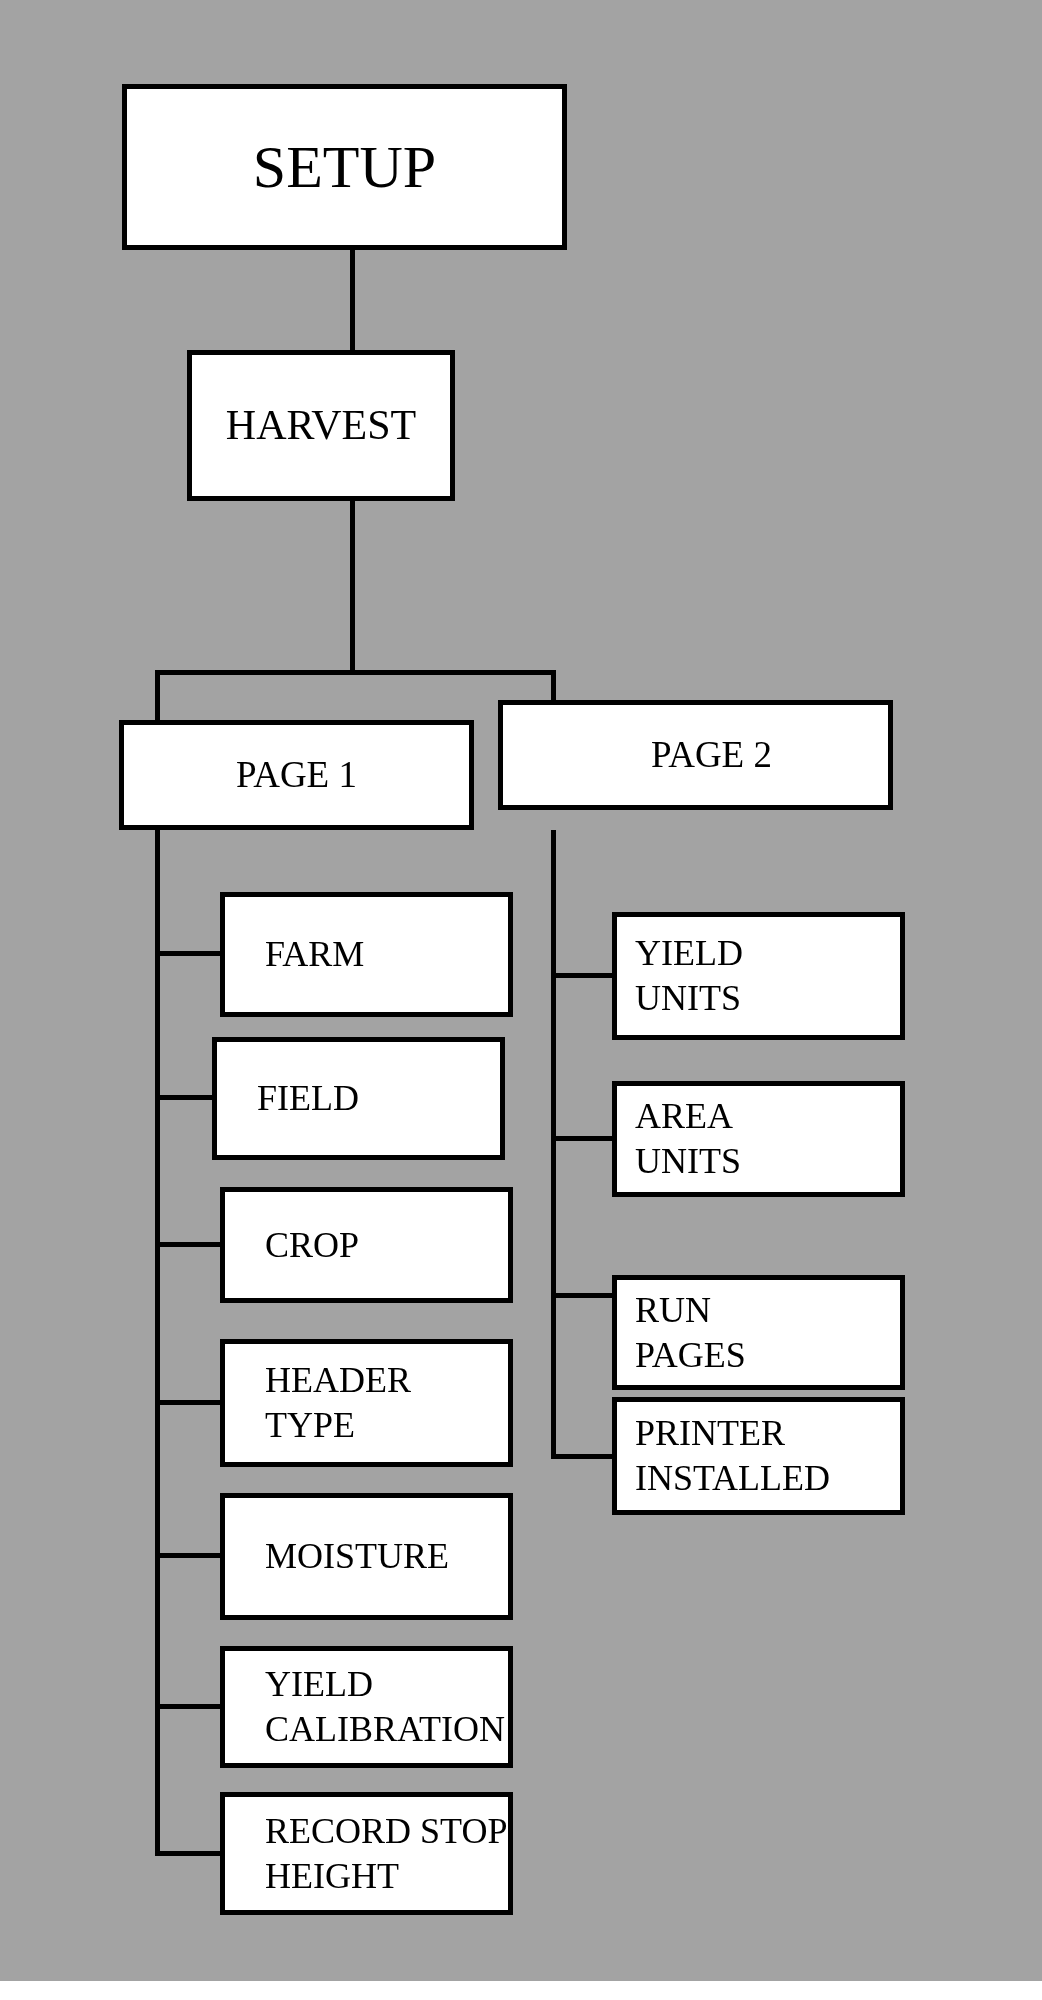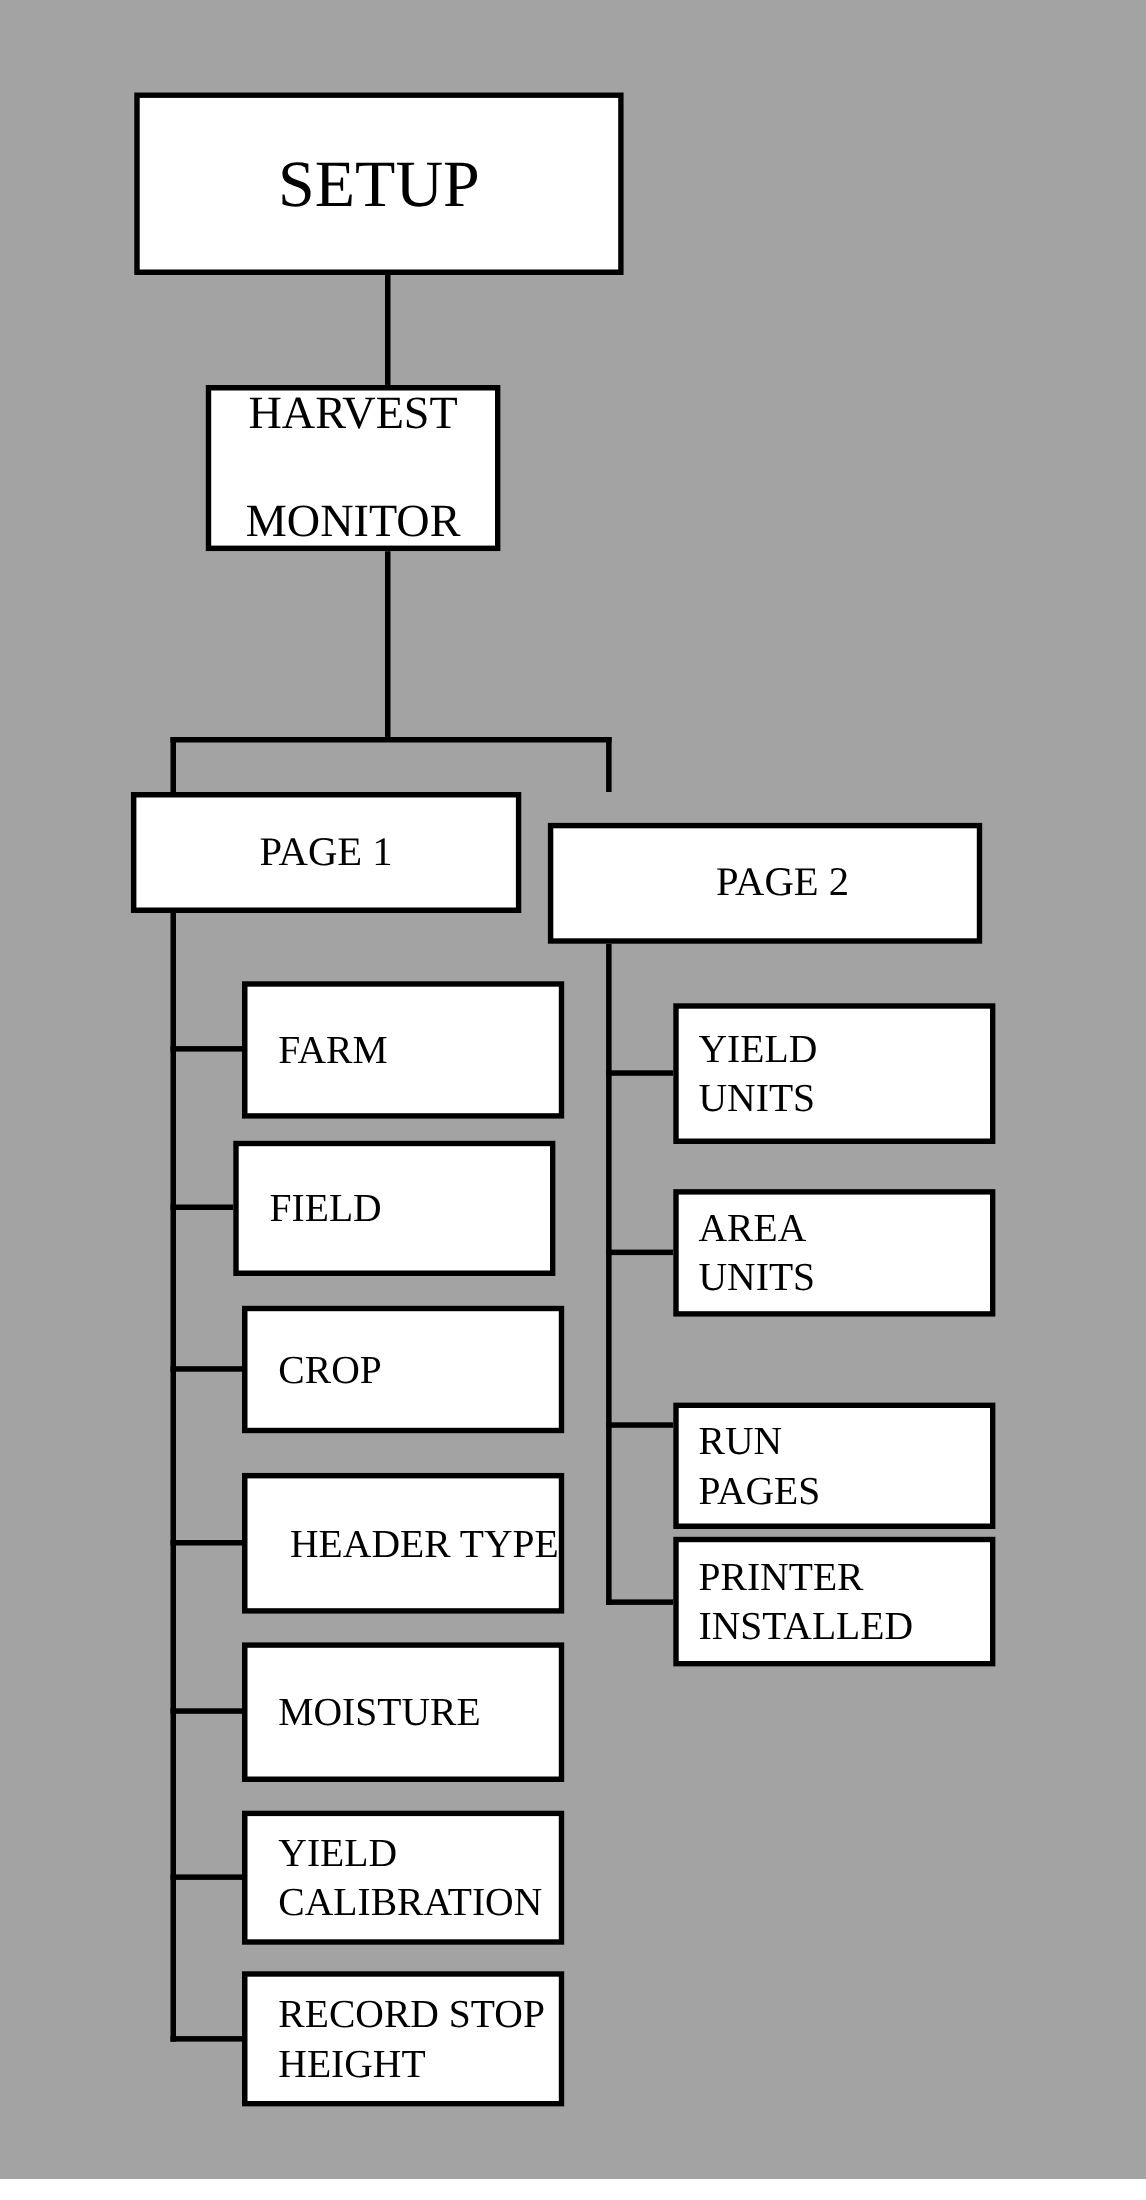--- a/index.html
+++ b/index.html
@@ -23,21 +23,21 @@
     background: #ffffff;
     display: flex;
     flex-direction: column;
     justify-content: center;
   }
   .node span { display: block; }
   .center {
     align-items: center;
     text-align: center;
   }
-  .leftpad  { align-items: flex-start; padding-left: 28px; text-align: left; }
+  .leftpad  { align-items: flex-start; padding-left: 40px; text-align: left; }
   .leftpad2 { align-items: flex-start; padding-left: 18px; text-align: left; }
   .fs-root   { font-size: 60px; line-height: 1.1; }
   .fs-l2     { font-size: 42px; line-height: 1.27; }
   .fs-page   { font-size: 37px; line-height: 1.2; }
   .fs-child  { font-size: 36px; line-height: 1.25; }
   .line {
     position: absolute;
     background: #000000;
   }
 </style>
@@ -66,27 +66,26 @@
   <div class="line" style="left:551px; top:1136px; width:61px; height:5px;"></div>
   <div class="line" style="left:551px; top:1293px; width:61px; height:5px;"></div>
   <div class="line" style="left:551px; top:1454px; width:61px; height:5px;"></div>
 
   <div class="node center fs-root" style="left:122px; top:84px; width:445px; height:166px;">
     <span>SETUP</span>
   </div>
 
   <div class="node center fs-l2" style="left:187px; top:350px; width:268px; height:151px;gap:44px;">
     <span>HARVEST</span>
-    <span>MONITOR</span>
   </div>
 
   <div class="node center fs-page" style="left:119px; top:720px; width:355px; height:110px;">
     <span>PAGE 1</span>
   </div>
-  <div class="node center fs-page" style="left:498px; top:748px; width:395px; height:110px;padding-left:32px;">
+  <div class="node center fs-page" style="left:498px; top:700px; width:395px; height:110px;padding-left:32px;">
     <span>PAGE 2</span>
   </div>
 
   <div class="node leftpad fs-child" style="left:220px; top:892px; width:293px; height:125px;">
     <span>FARM</span>
   </div>
   <div class="node leftpad fs-child" style="left:212px; top:1037px; width:293px; height:123px;">
     <span>FIELD</span>
   </div>
   <div class="node leftpad fs-child" style="left:220px; top:1187px; width:293px; height:116px;">

